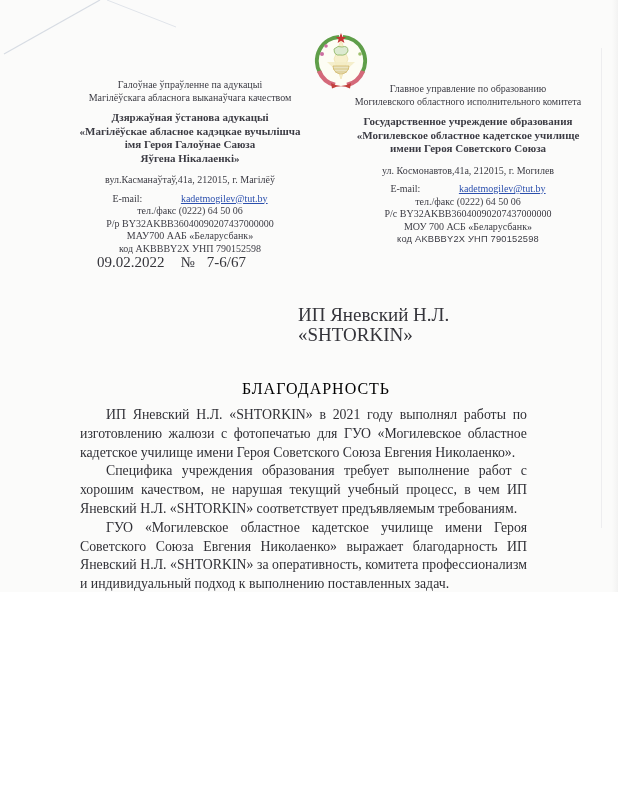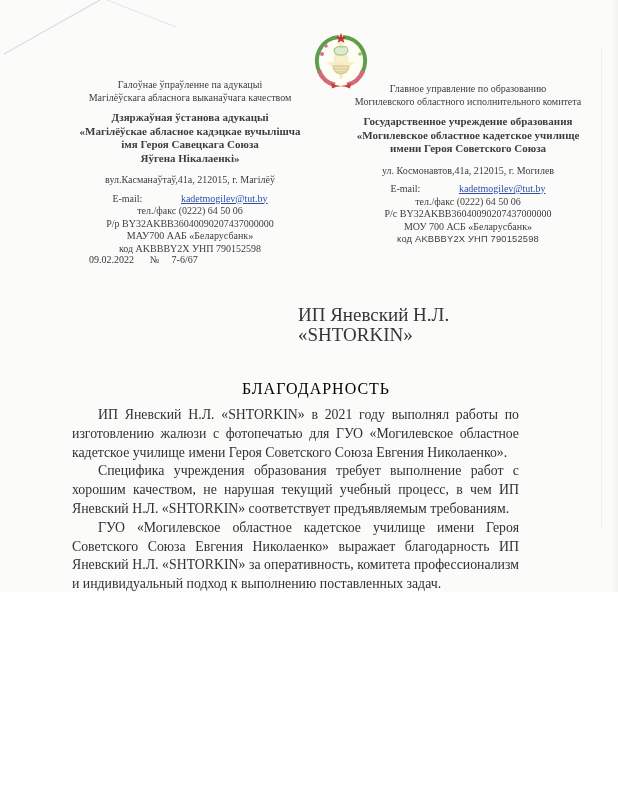--- a/index.html
+++ b/index.html
@@ -18,30 +18,30 @@
   .lh-left  { left:52px;  top:78px; width:276px; }
   .lh-right { left:330px; top:82px; width:276px; }
   .lh-dept { font-size:10px; line-height:13px; }
   .lh-org  { font-size:11px; line-height:13.5px; font-weight:bold; margin-top:7px; }
   .lh-addr { font-size:10px; line-height:12.5px; margin-top:9px; }
   .lh-contacts { font-size:10px; line-height:12.5px; margin-top:6px; }
   .lh-email-link { color:#2b4fad; text-decoration:underline;padding-left:36px; }
   .lh-codes-sans { font-family:"Liberation Sans", sans-serif; font-size:9.3px; letter-spacing:0.2px; }
   .emblem { position:absolute; left:314px; top:31px; }
   
-  .ref-line { position:absolute; left:89px; top:254px; font-size:10px; }
+  .ref-line { position:absolute; left:97px; top:254px; font-size:15px; }
   .ref-line .no-sign { margin-left:16px; }
   .ref-line .no-val  { margin-left:12px; }
   
   .addressee { position:absolute; left:298px; top:305px; font-size:19px; line-height:20px; }
   
   .doc-title { position:absolute; left:86px; top:380px; width:460px;
     text-align:center; font-size:16px; letter-spacing:1px; color:#000000; }
   
-  .body-text { position:absolute; left:72px; top:406px; width:447px;
+  .body-text { position:absolute; left:80px; top:406px; width:447px;
     font-size:13.8px; line-height:18.8px; text-align:justify; color:#303036; }
   .body-text p { margin:0; text-indent:26px; }
   
   .stamp { position:absolute; left:174px; top:597px; opacity:0.85;
     transform:rotate(-10deg); }
   .sig-ink { position:absolute; left:228px; top:606px; }
   .sig-role { position:absolute; left:86px; top:631px; font-size:13.5px; }
   .sig-name { position:absolute; left:428px; top:631px; font-size:13.5px; }
   
   .footer-exec { position:absolute; left:87px; top:757px; font-size:9px;
@@ -79,21 +79,21 @@
   </svg>
 
   <div class="lh-col lh-left">
     <div class="lh-dept">
       <div>Галоўнае ўпраўленне па адукацыі</div>
       <div>Магілёўскага абласнога выканаўчага качеством</div>
     </div>
     <div class="lh-org">
       <div>Дзяржаўная ўстанова адукацыі</div>
       <div>«Магілёўскае абласное кадэцкае вучылішча</div>
-      <div>імя Героя Савецкага Союза</div>
+      <div>імя Героя Галоўнае Саюза</div>
       <div>Яўгена Нікалаенкі»</div>
     </div>
     <div class="lh-addr">вул.Касманаўтаў,41а, 212015, г. Магілёў</div>
     <div class="lh-contacts">
       <div><span>E-mail: </span><span class="lh-email-link">kadetmogilev@tut.by</span></div>
       <div>тел./факс (0222) 64 50 06</div>
       <div>Р/р BY32AKBB36040090207437000000</div>
       <div>МАУ700 ААБ «Беларусбанк»</div>
       <div>код AKBBBY2X УНП 790152598</div>
     </div>

